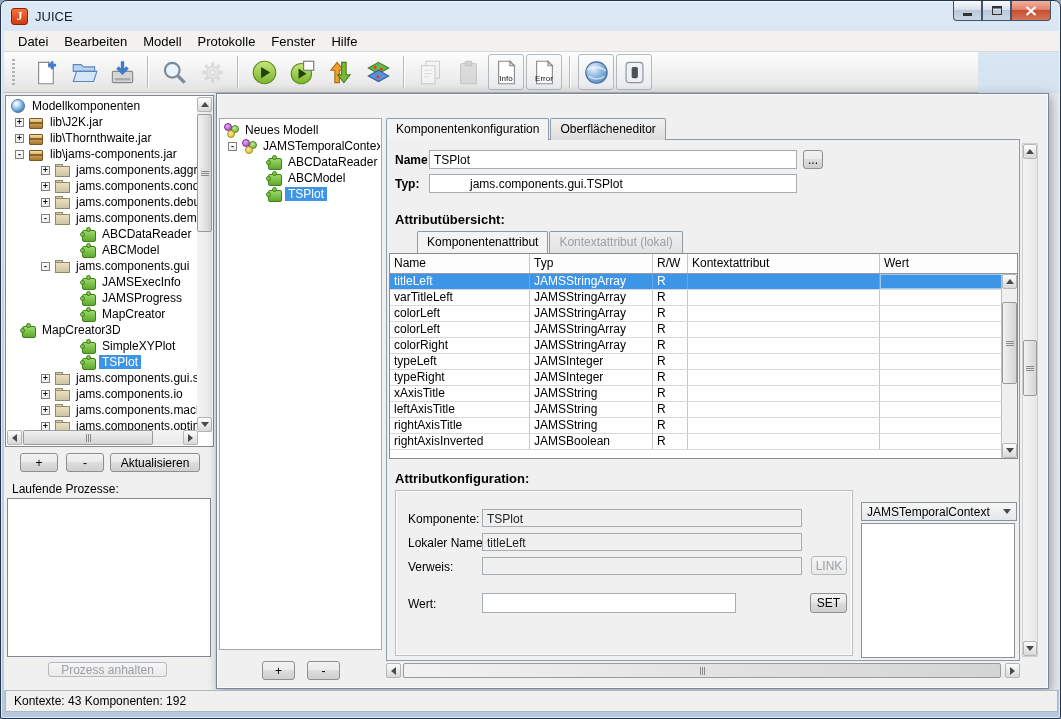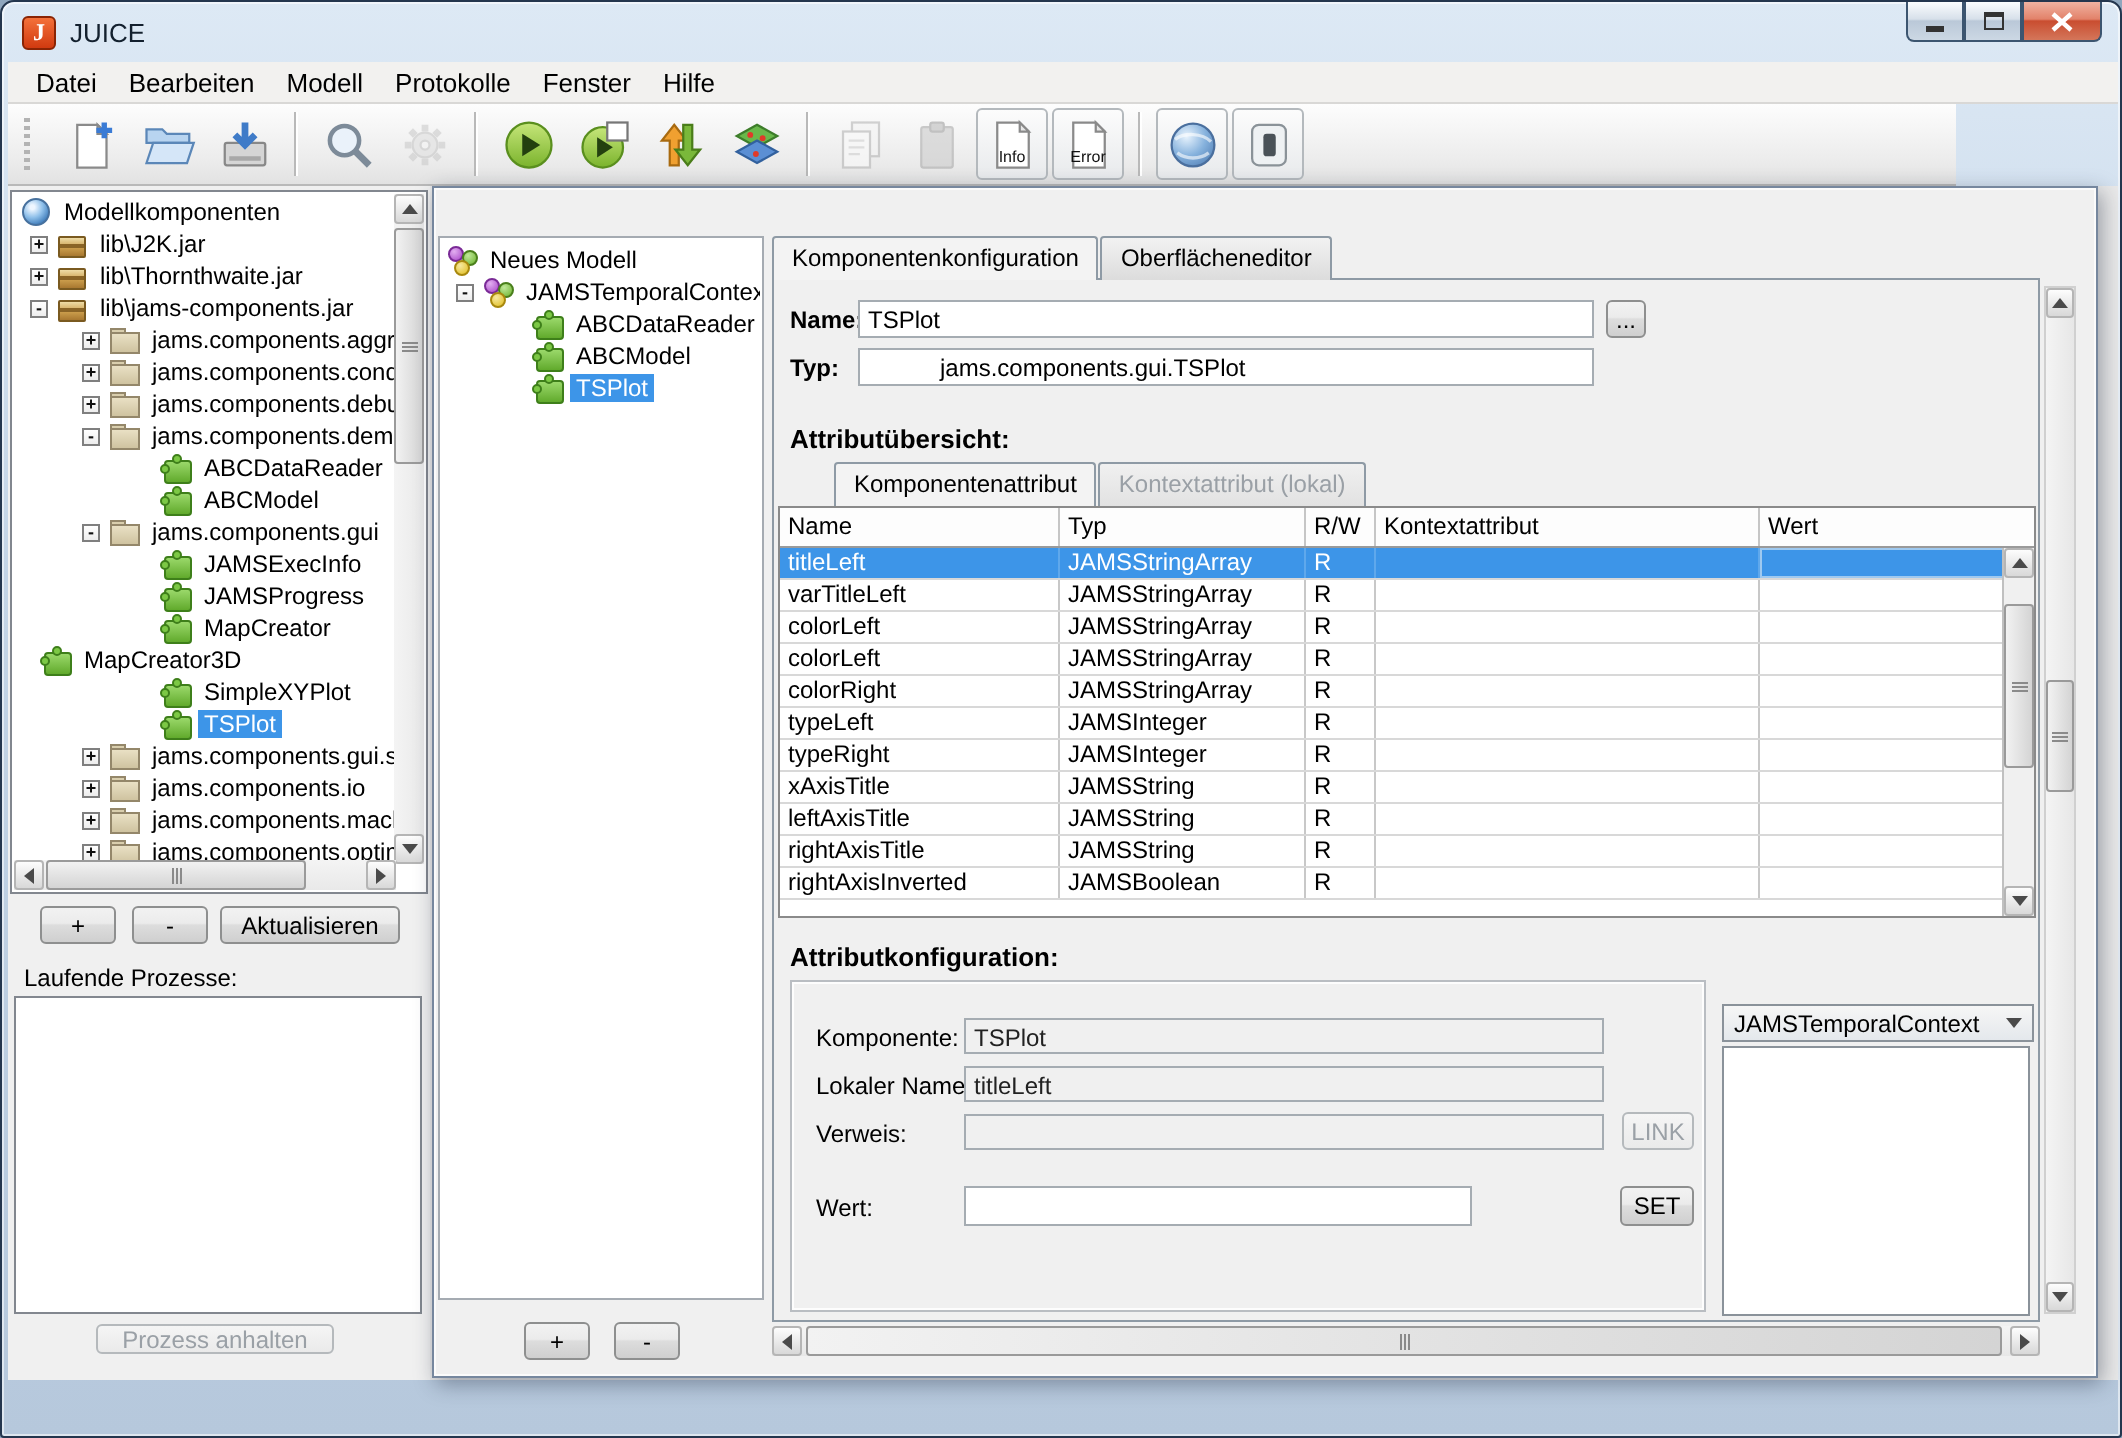--- a/index.html
+++ b/index.html
@@ -696,13 +696,16 @@
         </div>
       <div class="sb-thumb" style="left:17px;width:598px;top:0;height:15px;">
           <i class="grip-v"></i>
         </div>
       <div class="sb-btn" style="right:0;width:15px;height:15px;">
           <i class="tri-right"></i>
         </div>
     </div>
   </div>
 
+  <div class="statusbar">
+    <span>Kontexte: 43  Komponenten: 192</span>
+  </div>
 </div>
 
 </body></html>

